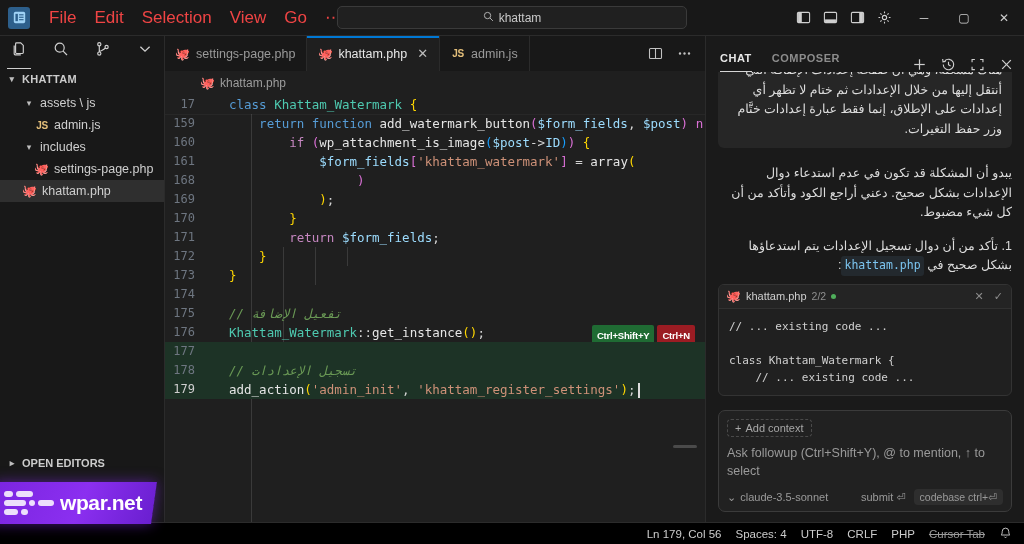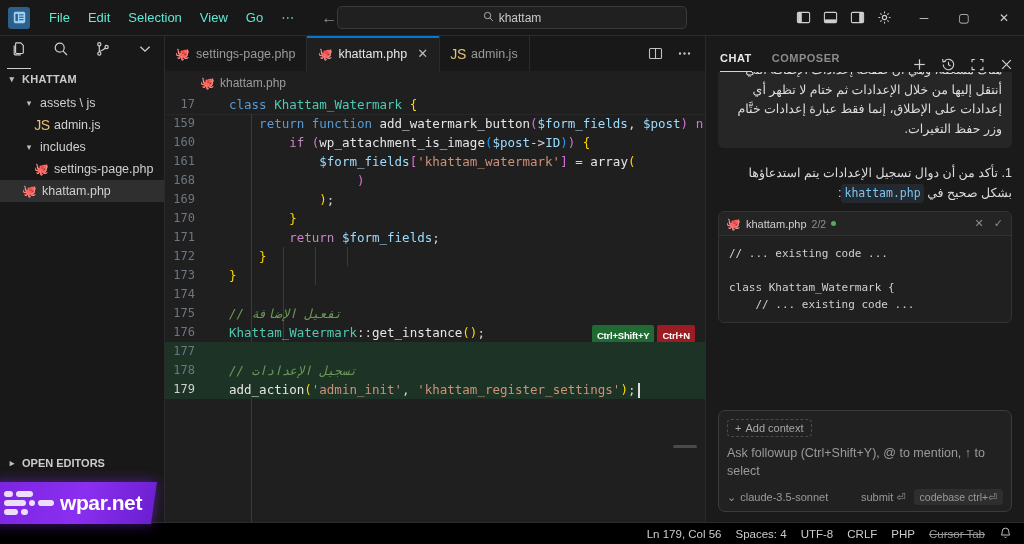--- a/index.html
+++ b/index.html
@@ -23,21 +23,21 @@
   }
   .logo-box {
     width: 22px; height: 22px; margin-left: 8px; margin-right: 10px;
     background: #2d5f8b; border-radius: 3px;
     display: flex; align-items: center; justify-content: center;
     flex: 0 0 auto;
   }
   .logo-box svg { display:block; }
   .menu { display: flex; align-items: center; gap: 0px; }
   .menu-item {
-    font-size: 13px; color: #5eead4; padding: 3px 9px; border-radius: 3px;
+    font-size: 17px; color: #ef4444; padding: 3px 9px; border-radius: 3px;
     white-space: nowrap; cursor: default;
   }
   .navarrows { display: flex; align-items: center; gap: 14px; margin-left: 18px; color: #8a8a8a; }
   .navarrows span { font-size: 16px; line-height: 1; }
   .navarrows .fwd { color: #5a5a5a; }
   .searchwrap {
     position: absolute; left: 50%; transform: translateX(-50%);
     width: 350px; height: 23px;
     background: #202020; border: 1px solid #3a3a3a; border-radius: 5px;
     display: flex; align-items: center; justify-content: center; gap: 5px;
@@ -77,21 +77,21 @@
   .chev { font-size: 9px; color: #bdbdbd; width: 12px; display:inline-block; text-align:center; }
   .tree { padding-top: 2px; flex: 1 1 auto; overflow: hidden; }
   .trow {
     display: flex; align-items: center; gap: 5px; height: 22px;
     font-size: 12.5px; color: #cfcfcf; padding-left: 6px; white-space: nowrap;
   }
   .trow.sel { background: #2f2f2f; }
   .trow .indent-1 { width: 12px; }
   .trow .indent-2 { width: 24px; }
   .ficon { width: 14px; display: inline-flex; align-items: center; justify-content: center; font-size: 11px; }
-  .js-badge { color: #e5c07b; font-size: 14px; font-weight: normal; letter-spacing: -.3px;}
+  .js-badge { color: #e5c07b; font-size: 10px; font-weight: bold; letter-spacing: -.3px;}
   .php-badge { color: #a277d6; font-size: 12px; }
   .bot-sections { margin-top: auto; padding-bottom: 2px; }
   .bot-row {
     display: flex; align-items: center; gap: 4px; height: 23px;
     font-size: 11px; font-weight: bold; color: #cccccc; padding-left: 6px;
   }
   .watermark {
     position: absolute; left: -8px; bottom: -2px;
     width: 162px; height: 42px;
     background: linear-gradient(105deg,#7b25e0 0%,#8b2ff0 55%,#6a1fd0 100%);
@@ -573,20 +573,21 @@
                 <line x1="12.6" y1="3.4" x2="3.4" y2="12.6"></line>
               </svg>
           </span>
         </div>
       </div>
 
       <div class="chat-body">
         <div class="msg-user">هناك مشكله، وهي ان صفحه إعدادات الإضافه التي أنتقل إليها من خلال الإعدادات ثم ختام لا تظهر أي إعدادات على الإطلاق، إنما فقط عبارة إعدادات ختَّام وزر حفظ التغيرات.</div>
 
         <div class="msg-asst">
+          <p>يبدو أن المشكلة قد تكون في عدم استدعاء دوال الإعدادات بشكل صحيح. دعني أراجع الكود وأتأكد من أن كل شيء مضبوط.</p>
           <p>
             <span>1. تأكد من أن دوال تسجيل الإعدادات يتم استدعاؤها بشكل صحيح في</span>
             <span class="inline-code">khattam.php</span><span>:</span>
           </p>
         </div>
 
         <div class="codeblock">
           <div class="cb-hdr">
             <span class="ficon php-badge">🐙</span>
             <span>khattam.php</span>

